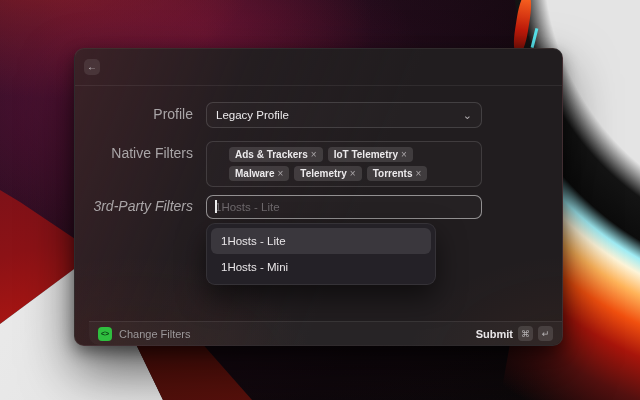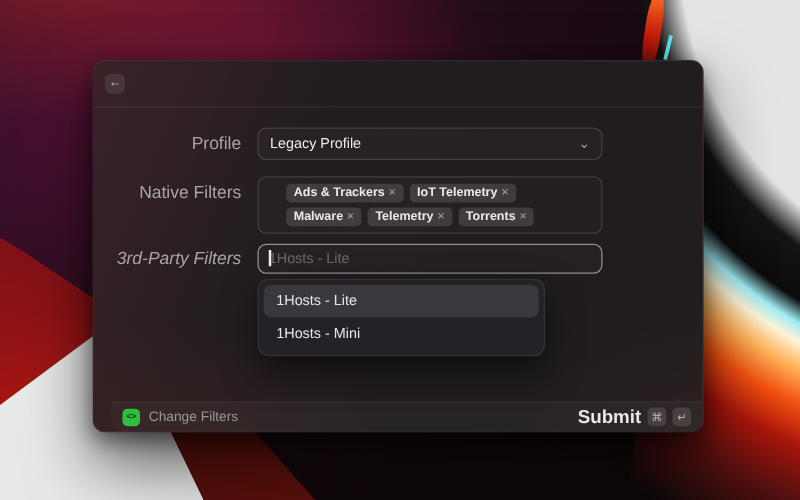--- a/index.html
+++ b/index.html
@@ -84,21 +84,21 @@
   .option{height:26px;display:flex;align-items:center;padding:0 10px;border-radius:6px;
     font-size:11.5px;color:#e9e6e8;cursor:pointer;}
   .option.selected{background:rgba(255,255,255,.1);}
   .footer{position:absolute;left:0;right:0;bottom:0;height:23px;display:flex;
     align-items:center;padding:0 9px;gap:7px;background:rgba(255,255,255,.03);
     border-top:1px solid rgba(255,255,255,.08);border-radius:0 0 10px 10px;margin-left:14px;}
   .ext-icon{width:14px;height:14px;border-radius:4px;background:#2fbf3f;color:#06330f;
     font-size:7px;font-weight:700;display:flex;align-items:center;justify-content:center;}
   .footer-label{color:#9b9799;font-size:11px;}
   .submit{margin-left:auto;display:flex;align-items:center;gap:5px;cursor:pointer;}
-  .submit-label{color:#e9e6e8;font-size:15px;font-weight:600;}
+  .submit-label{color:#e9e6e8;font-size:11px;font-weight:600;}
   .key{width:15px;height:15px;border-radius:4px;background:rgba(255,255,255,.12);
     color:#b7b3b5;font-size:9px;display:flex;align-items:center;justify-content:center;}
 </style>
 </head>
 <body>
 
 <div class="bg-base"></div>
 <div class="bg-arc"></div>
 <div class="bg-red-left"></div>
 <div class="bg-gray-bl"></div>

